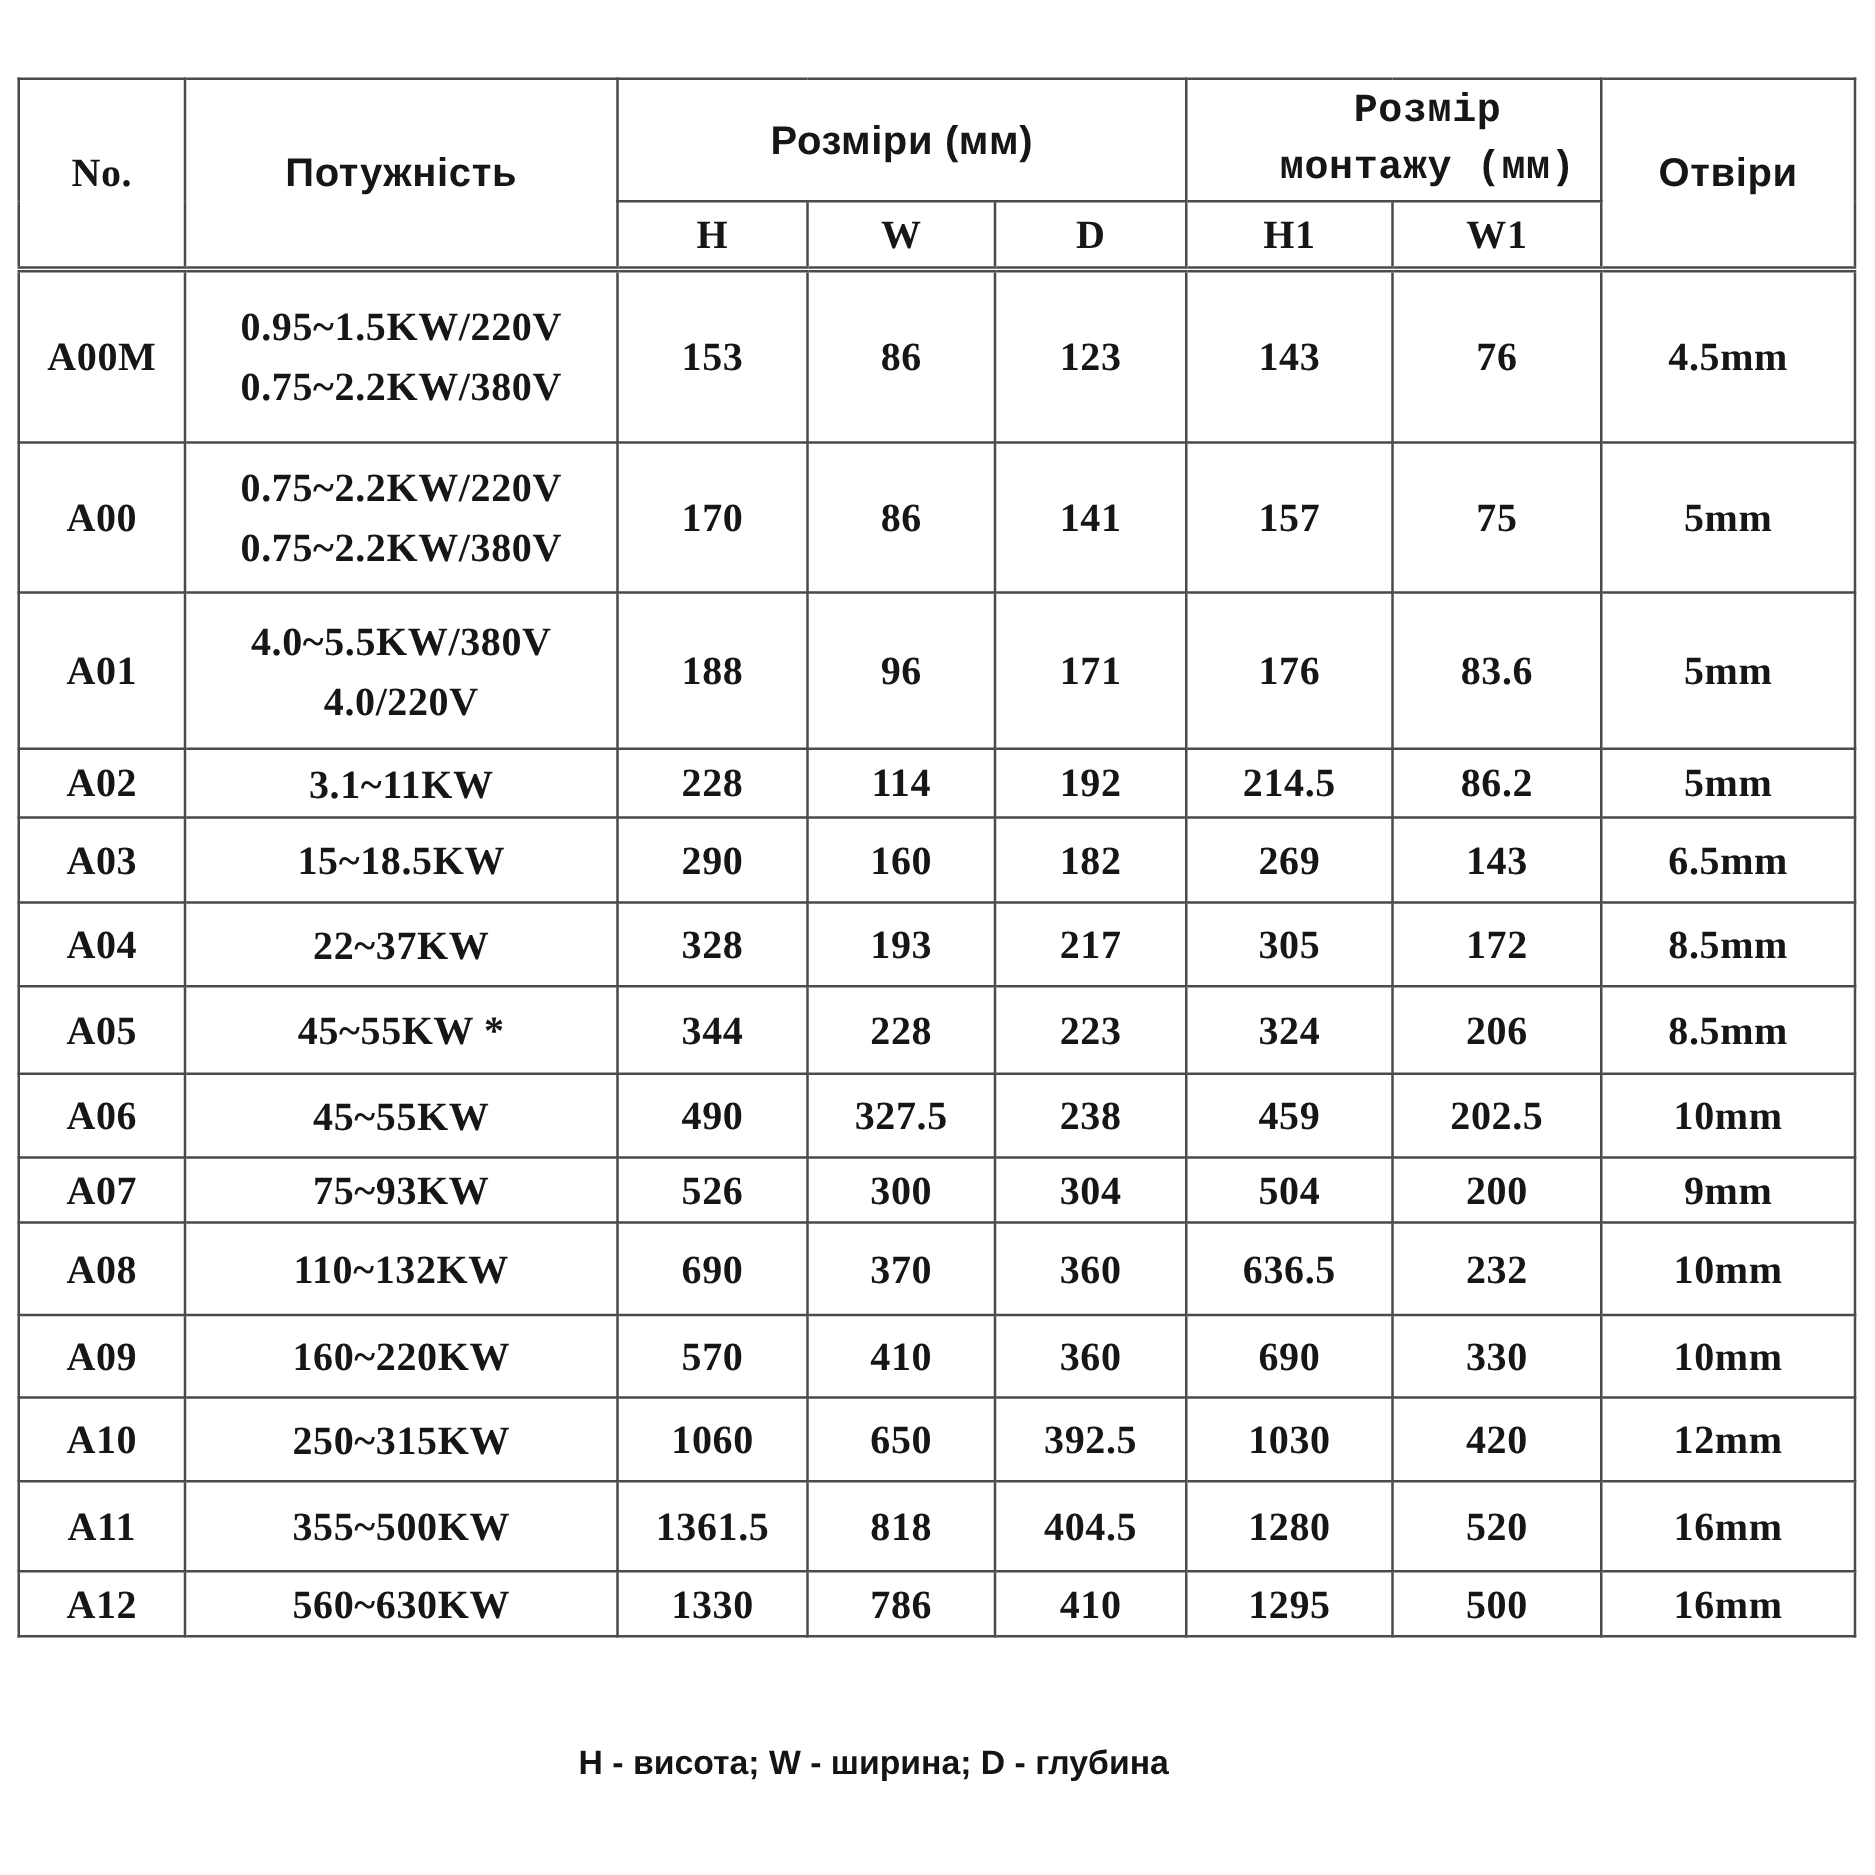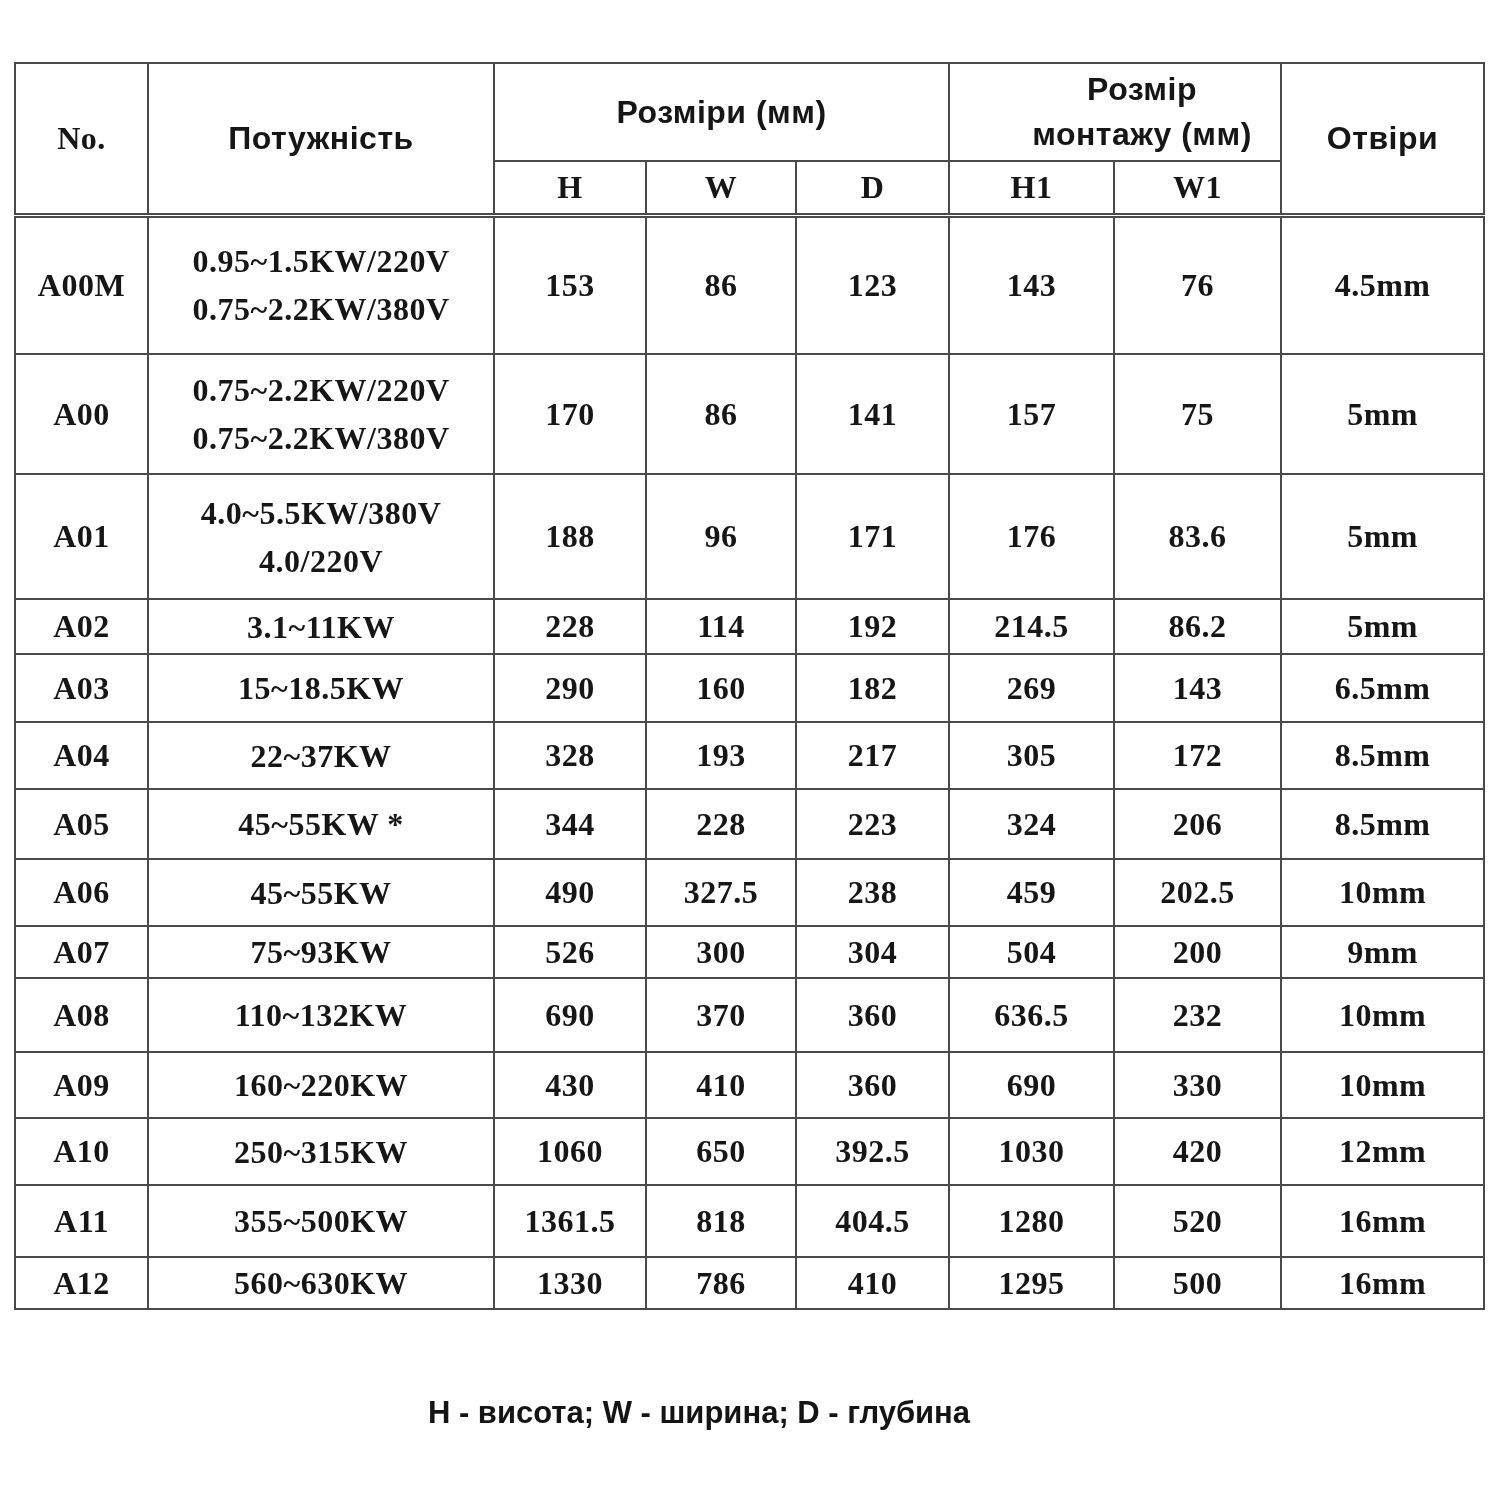--- a/index.html
+++ b/index.html
@@ -32,40 +32,40 @@
     letter-spacing: 0.5px;
     overflow: hidden;
   }
   
   td.hdr {
     font-family: "Liberation Sans", "DejaVu Sans", sans-serif;
     font-size: 30px;
     font-weight: bold;
   }
   td.hdr-mount {
-    font-family: Liberation Sans, sans-serif;
+    font-family: Liberation Mono, monospace;
     font-size: 25px;
     font-weight: bold;
     text-align: left;
     padding-left: 55px;
     line-height: 1.4;
   }
   td.no-cell { font-size: 31px; }
   td.pw-cell { line-height: 1.5; font-size: 30px; }
   .pl { line-height: 1.5; }
   
   tr.first-body td { border-top: 5px double #4a4a4a; }
   .footer {
     position: absolute;
     left: 14px;
     top: 1395px;
     width: 1370px;
     text-align: center;
     font-family: "Liberation Sans", "DejaVu Sans", sans-serif;
-    font-size: 31px;
+    font-size: 27px;
     font-weight: bold;
     color: #141414;
   }
 </style>
 </head>
 <body>
 
 <div class="sheet">
 <table class="spec">
   <colgroup>
@@ -230,21 +230,21 @@
     <td>636.5</td>
     <td>232</td>
     <td>10mm</td>
   </tr>
 
   <tr style="height:66px">
     <td class="no-cell">A09</td>
     <td class="pw-cell">
             <div class="pl">160~220KW</div>
           </td>
-    <td>430</td>
+    <td>570</td>
     <td>410</td>
     <td>360</td>
     <td>690</td>
     <td>330</td>
     <td>10mm</td>
   </tr>
 
   <tr style="height:67px">
     <td class="no-cell">A10</td>
     <td class="pw-cell">

